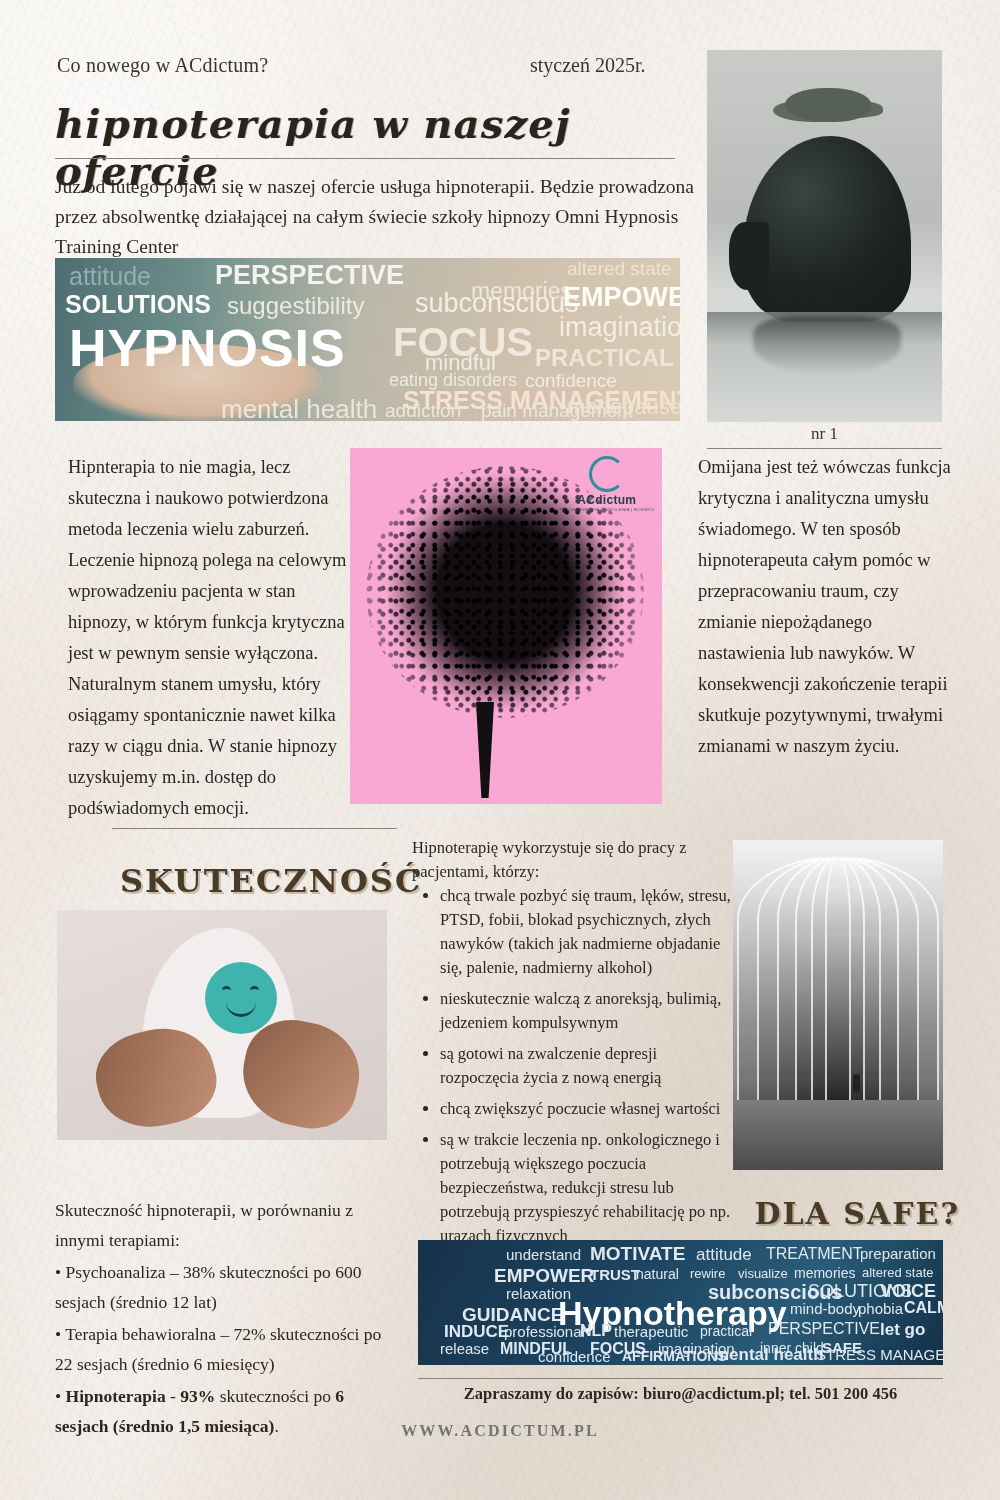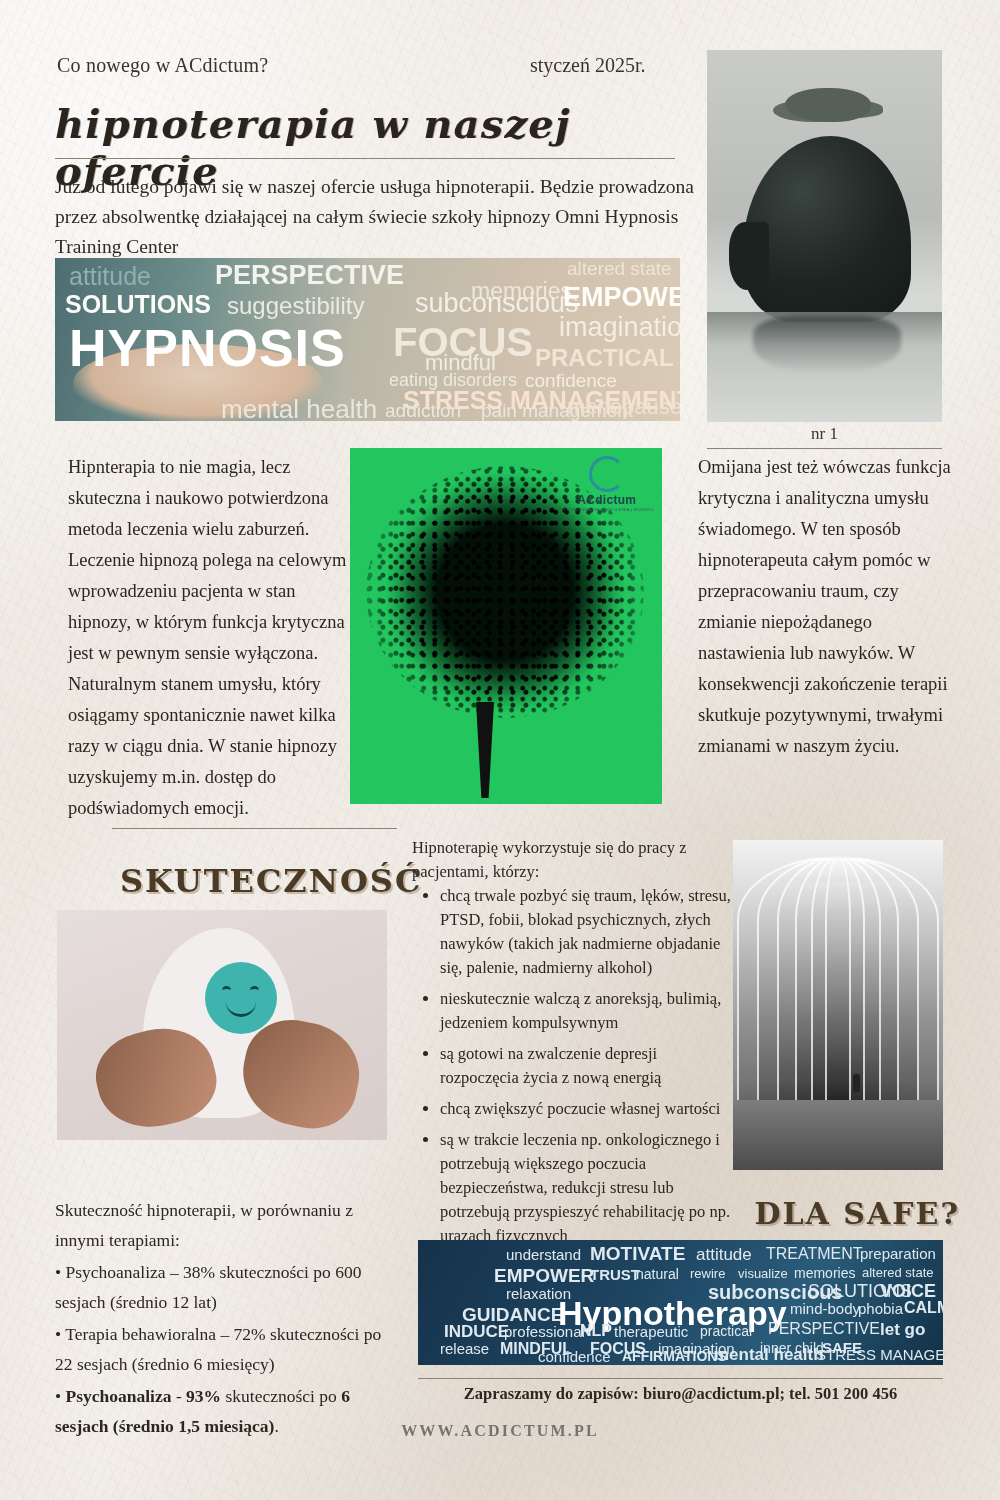--- a/index.html
+++ b/index.html
@@ -134,21 +134,21 @@
   .img-hypnosis .hand {
     position:absolute; left: 18px; top: 86px; width: 250px; height: 78px;
     background: radial-gradient(ellipse at 50% 40%, #e7cfbb 0%, #d9b79c 60%, rgba(217,183,156,0) 75%);
     border-radius: 50% 50% 40% 40%;
     opacity:.95;
   }
 
   
   .img-tree {
     left: 350px; top: 448px; width: 312px; height: 356px;
-    background: #22c55e;
+    background: #f9a8d4;
   }
   .img-tree .trunk {
     position:absolute; left: 126px; bottom: 6px; width: 18px; height: 96px; background:#111;
     clip-path: polygon(30% 100%, 0 0, 100% 0, 70% 100%);
   }
   .img-tree .crown {
     position:absolute; left: 16px; top: 18px; width: 278px; height: 252px;
     background:
       radial-gradient(circle at 30% 40%, #000 0 2px, transparent 3px) 0 0/13px 13px,
       radial-gradient(circle at 70% 65%, #000 0 1.6px, transparent 3px) 6px 6px/11px 11px,
@@ -368,21 +368,21 @@
     </div>
     <div class="palm l"></div>
     <div class="palm r"></div>
   </div>
 
   <div class="skutecznosc-text">
     <p>Skuteczność hipnoterapii, w porównaniu z innymi terapiami:</p>
     <p>• Psychoanaliza – 38% skuteczności po 600 sesjach (średnio 12 lat)</p>
     <p>• Terapia behawioralna – 72% skuteczności po 22 sesjach (średnio 6 miesięcy)</p>
     <p>
-      <span>• </span><span class="b">Psychoanaliza</span><span> - </span><span class="b">93%</span><span> skuteczności po </span><span class="b">6 sesjach (średnio 1,5 miesiąca)</span><span>.</span>
+      <span>• </span><span class="b">Hipnoterapia</span><span> - </span><span class="b">93%</span><span> skuteczności po </span><span class="b">6 sesjach (średnio 1,5 miesiąca)</span><span>.</span>
     </p>
   </div>
 
   <div class="dlakogo-intro">Hipnoterapię wykorzystuje się do pracy z pacjentami, którzy:</div>
   <ul class="dlakogo-list">
     <li>chcą trwale pozbyć się traum, lęków, stresu, PTSD, fobii, blokad psychicznych, złych nawyków (takich jak nadmierne objadanie się, palenie, nadmierny alkohol)</li>
     <li>nieskutecznie walczą z anoreksją, bulimią, jedzeniem kompulsywnym</li>
     <li>są gotowi na zwalczenie depresji rozpoczęcia życia z nową energią</li>
     <li>chcą zwiększyć poczucie własnej wartości</li>
     <li>są w trakcie leczenia np. onkologicznego i potrzebują większego poczucia bezpieczeństwa,  redukcji stresu lub potrzebują przyspieszyć rehabilitację po np. urazach fizycznych</li>

